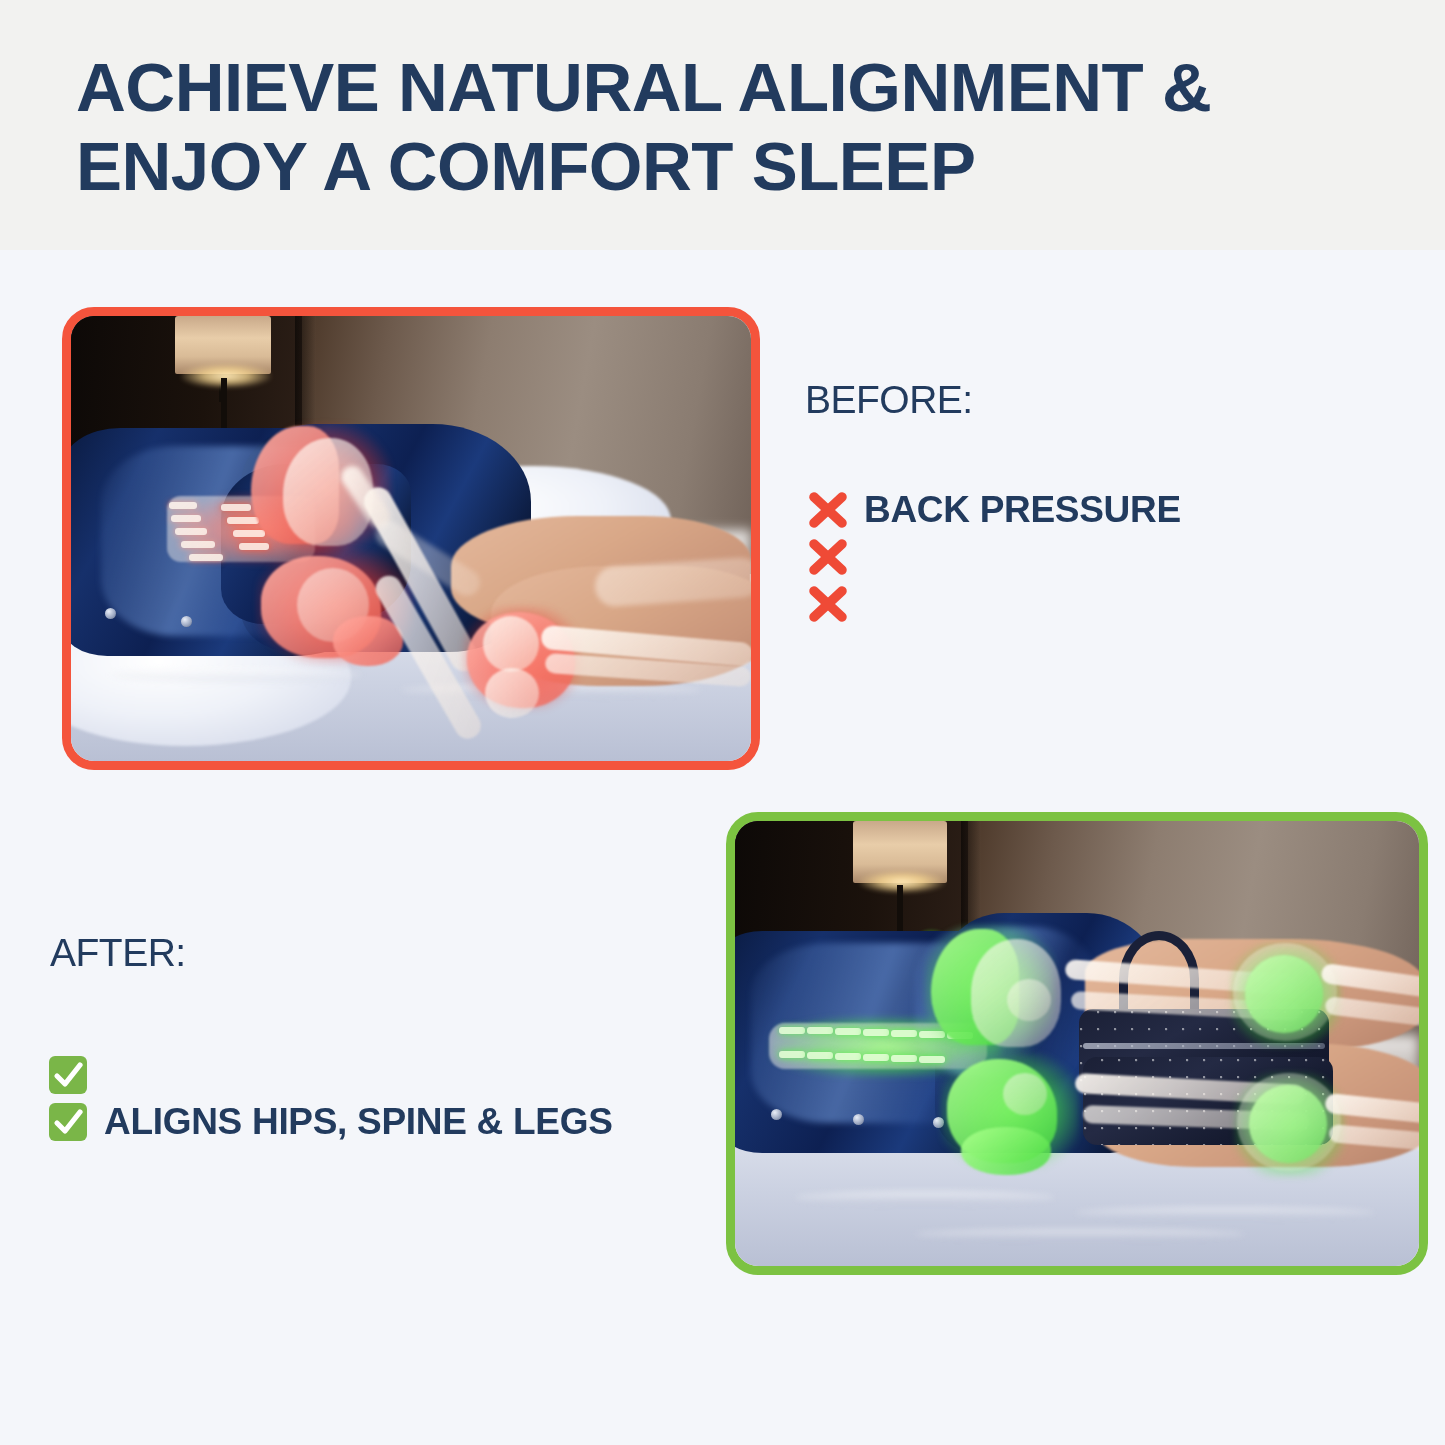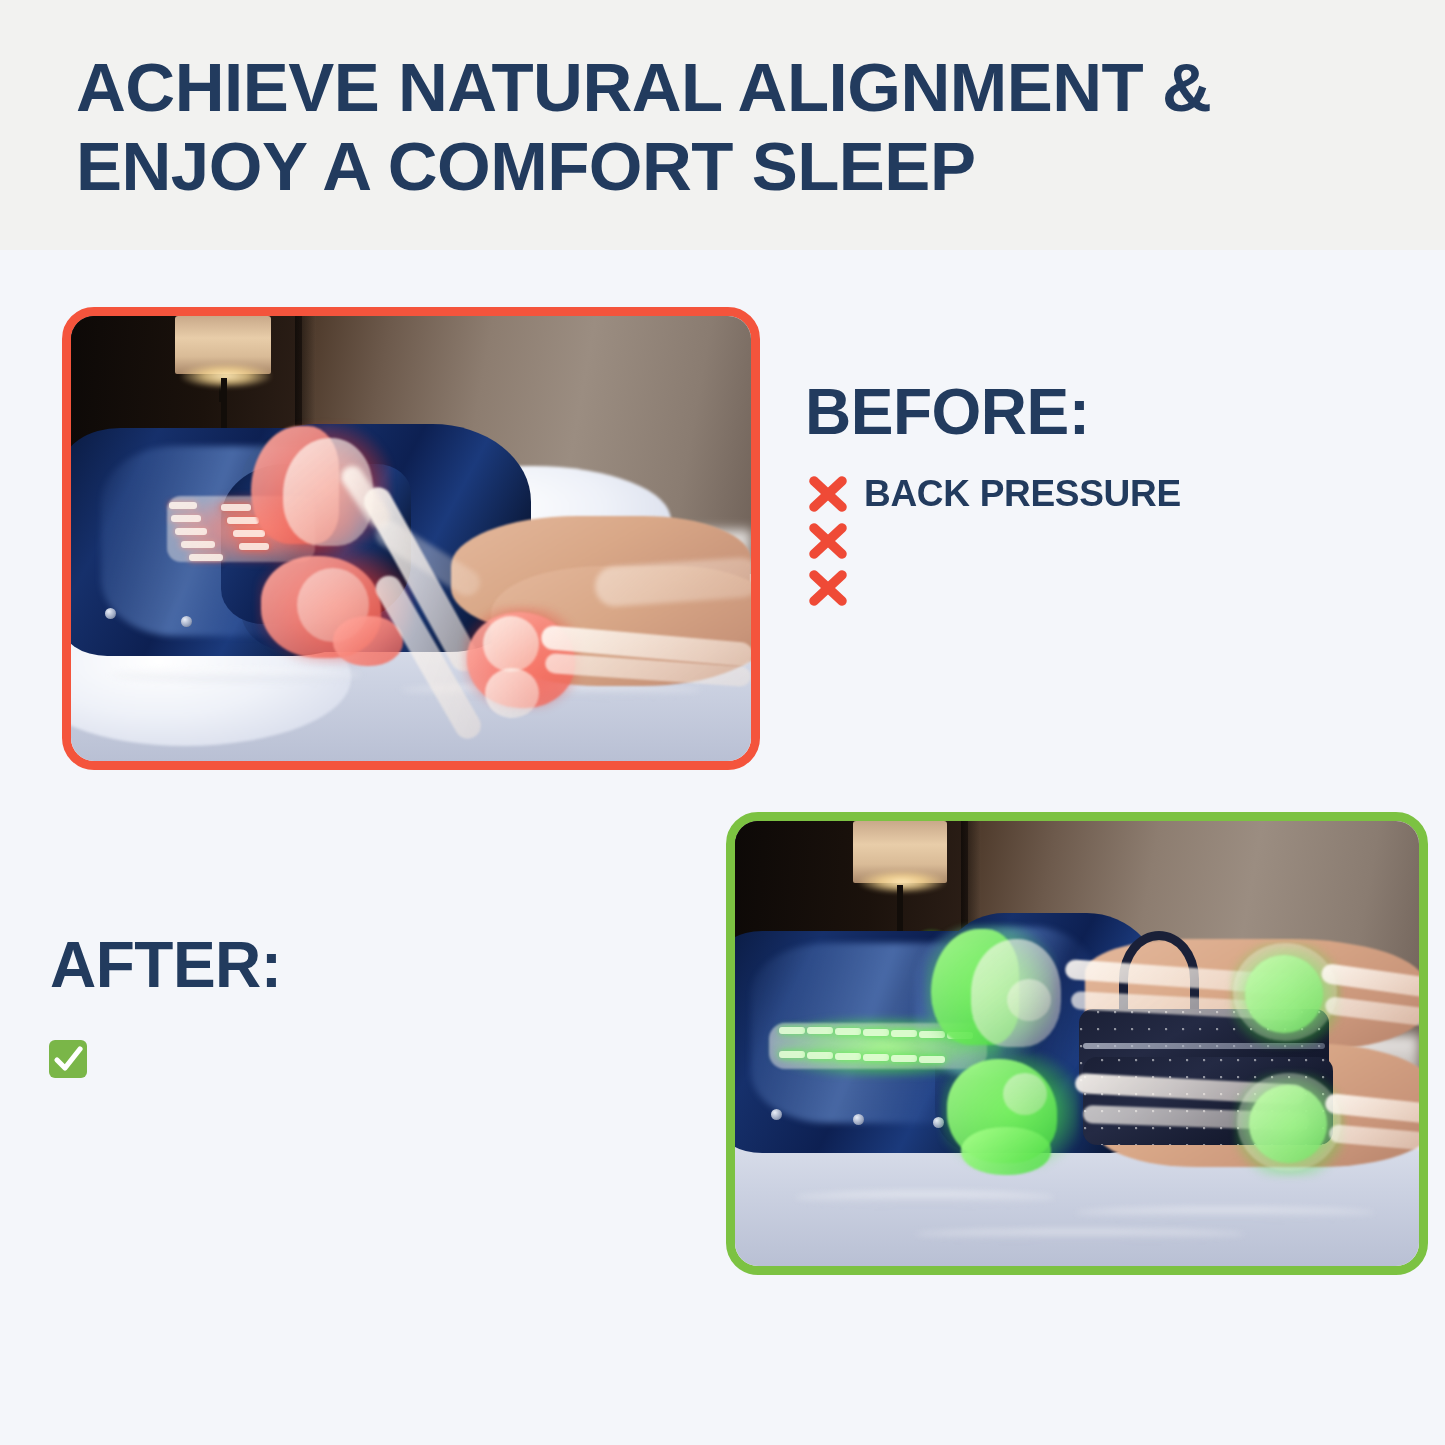--- a/index.html
+++ b/index.html
@@ -187,24 +187,24 @@
     position:absolute;
     border:9px solid #1a2038;
     border-radius:50% 50% 8px 8px;
     border-bottom:none;
     filter:blur(.5px);
   }
 
   
   .block-title {
     position:absolute;
-    font-size:64px; font-weight:bold; letter-spacing:-0.5px;
+    font-size:39px; font-weight:normal; letter-spacing:-0.5px;
     color:#223b5e; text-transform:uppercase; line-height:1;
   }
-  .list { position:absolute; }
+  .list { position:absolute;margin-top:16px; }
   .list-item {
     display:flex; align-items:center;
     height:47px;
   }
   .list-label {
     font-size:37px; font-weight:bold; letter-spacing:-0.3px;
     color:#223b5e; text-transform:uppercase; white-space:nowrap;
     line-height:1;
   }
   .icon-x { width:44px; margin-right:14px; flex:0 0 44px; display:block; }
@@ -325,20 +325,27 @@
 <div class="block-title" id="after-title">AFTER:</div>
 <div class="list" id="after-list">
 
   <div class="list-item">
     <svg class="icon-check" viewBox="0 0 40 40">
       <rect x="1" y="1" width="38" height="38" rx="6" fill="#7ab648"></rect>
       <path d="M9 21 L17 29 L32 10" fill="none" stroke="#ffffff" stroke-width="5.2" stroke-linecap="round" stroke-linejoin="round"></path>
     </svg>
   </div>
 
+  <div class="list-item">
+    <svg class="icon-check" viewBox="0 0 40 40">
+      <rect x="1" y="1" width="38" height="38" rx="6" fill="#7ab648"></rect>
+      <path d="M9 21 L17 29 L32 10" fill="none" stroke="#ffffff" stroke-width="5.2" stroke-linecap="round" stroke-linejoin="round"></path>
+    </svg>
+    <span class="list-label">ALIGNS HIPS, SPINE &amp; LEGS</span>
+  </div>
 
 </div>
 
 <div class="photo-frame after">
   <div class="photo-inner">
     <div class="scene">
 
       <div class="bg-wall"></div>
       <div class="bg-wall-dark"></div>
       <div class="wall-seam"></div>

